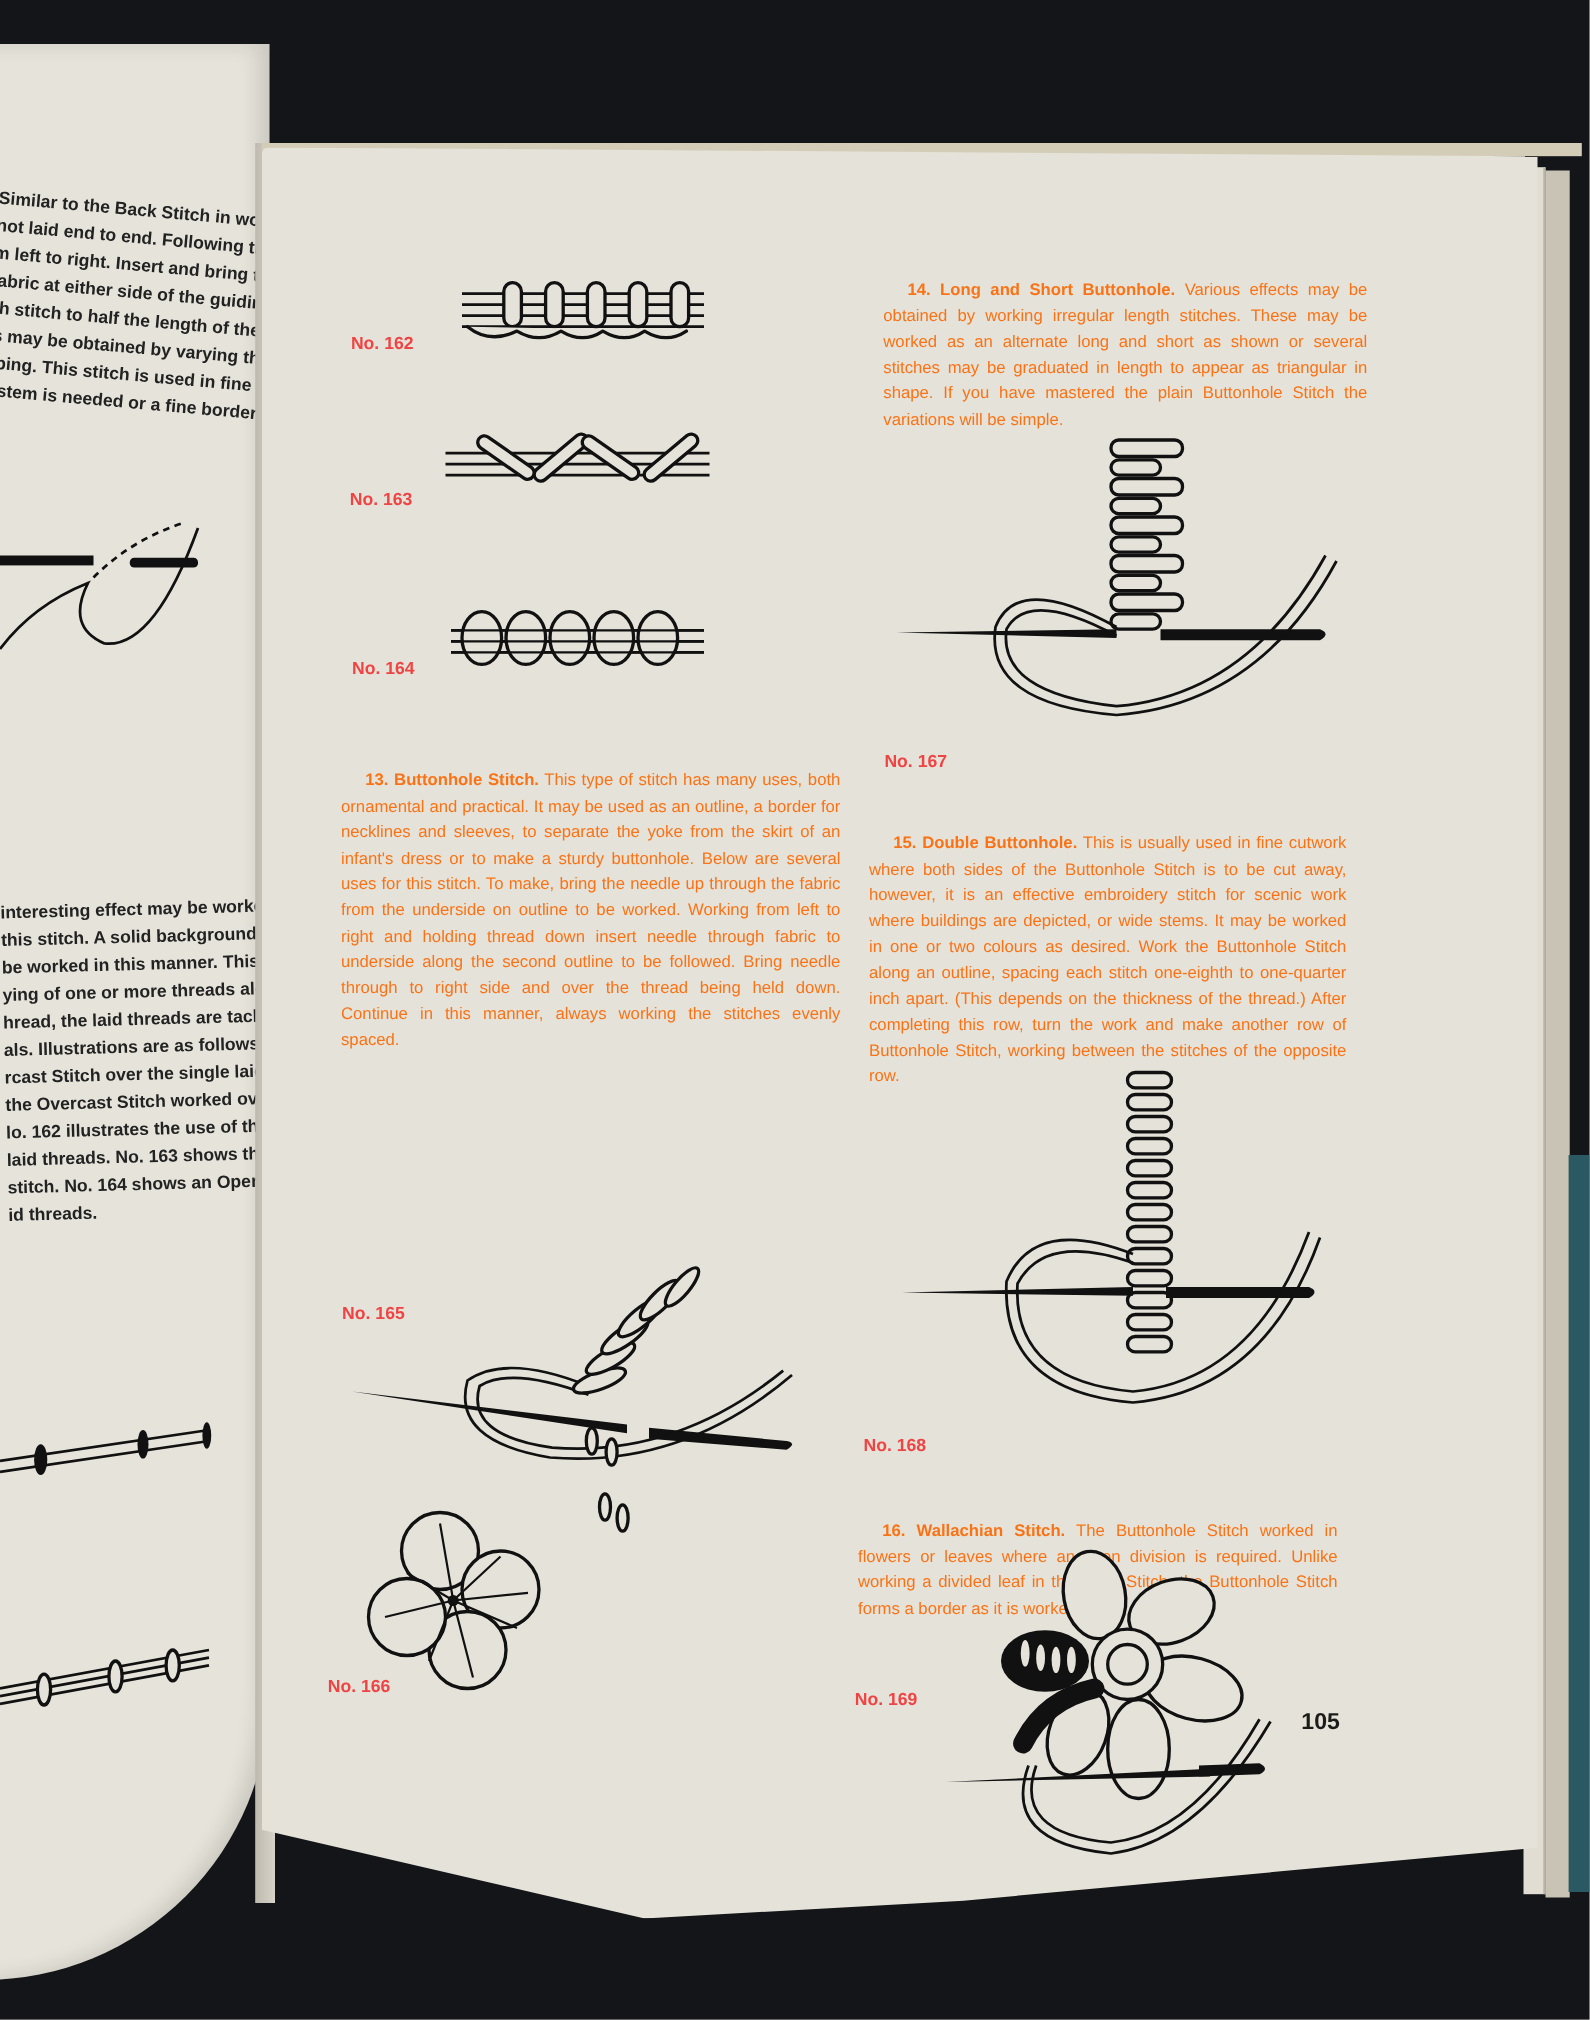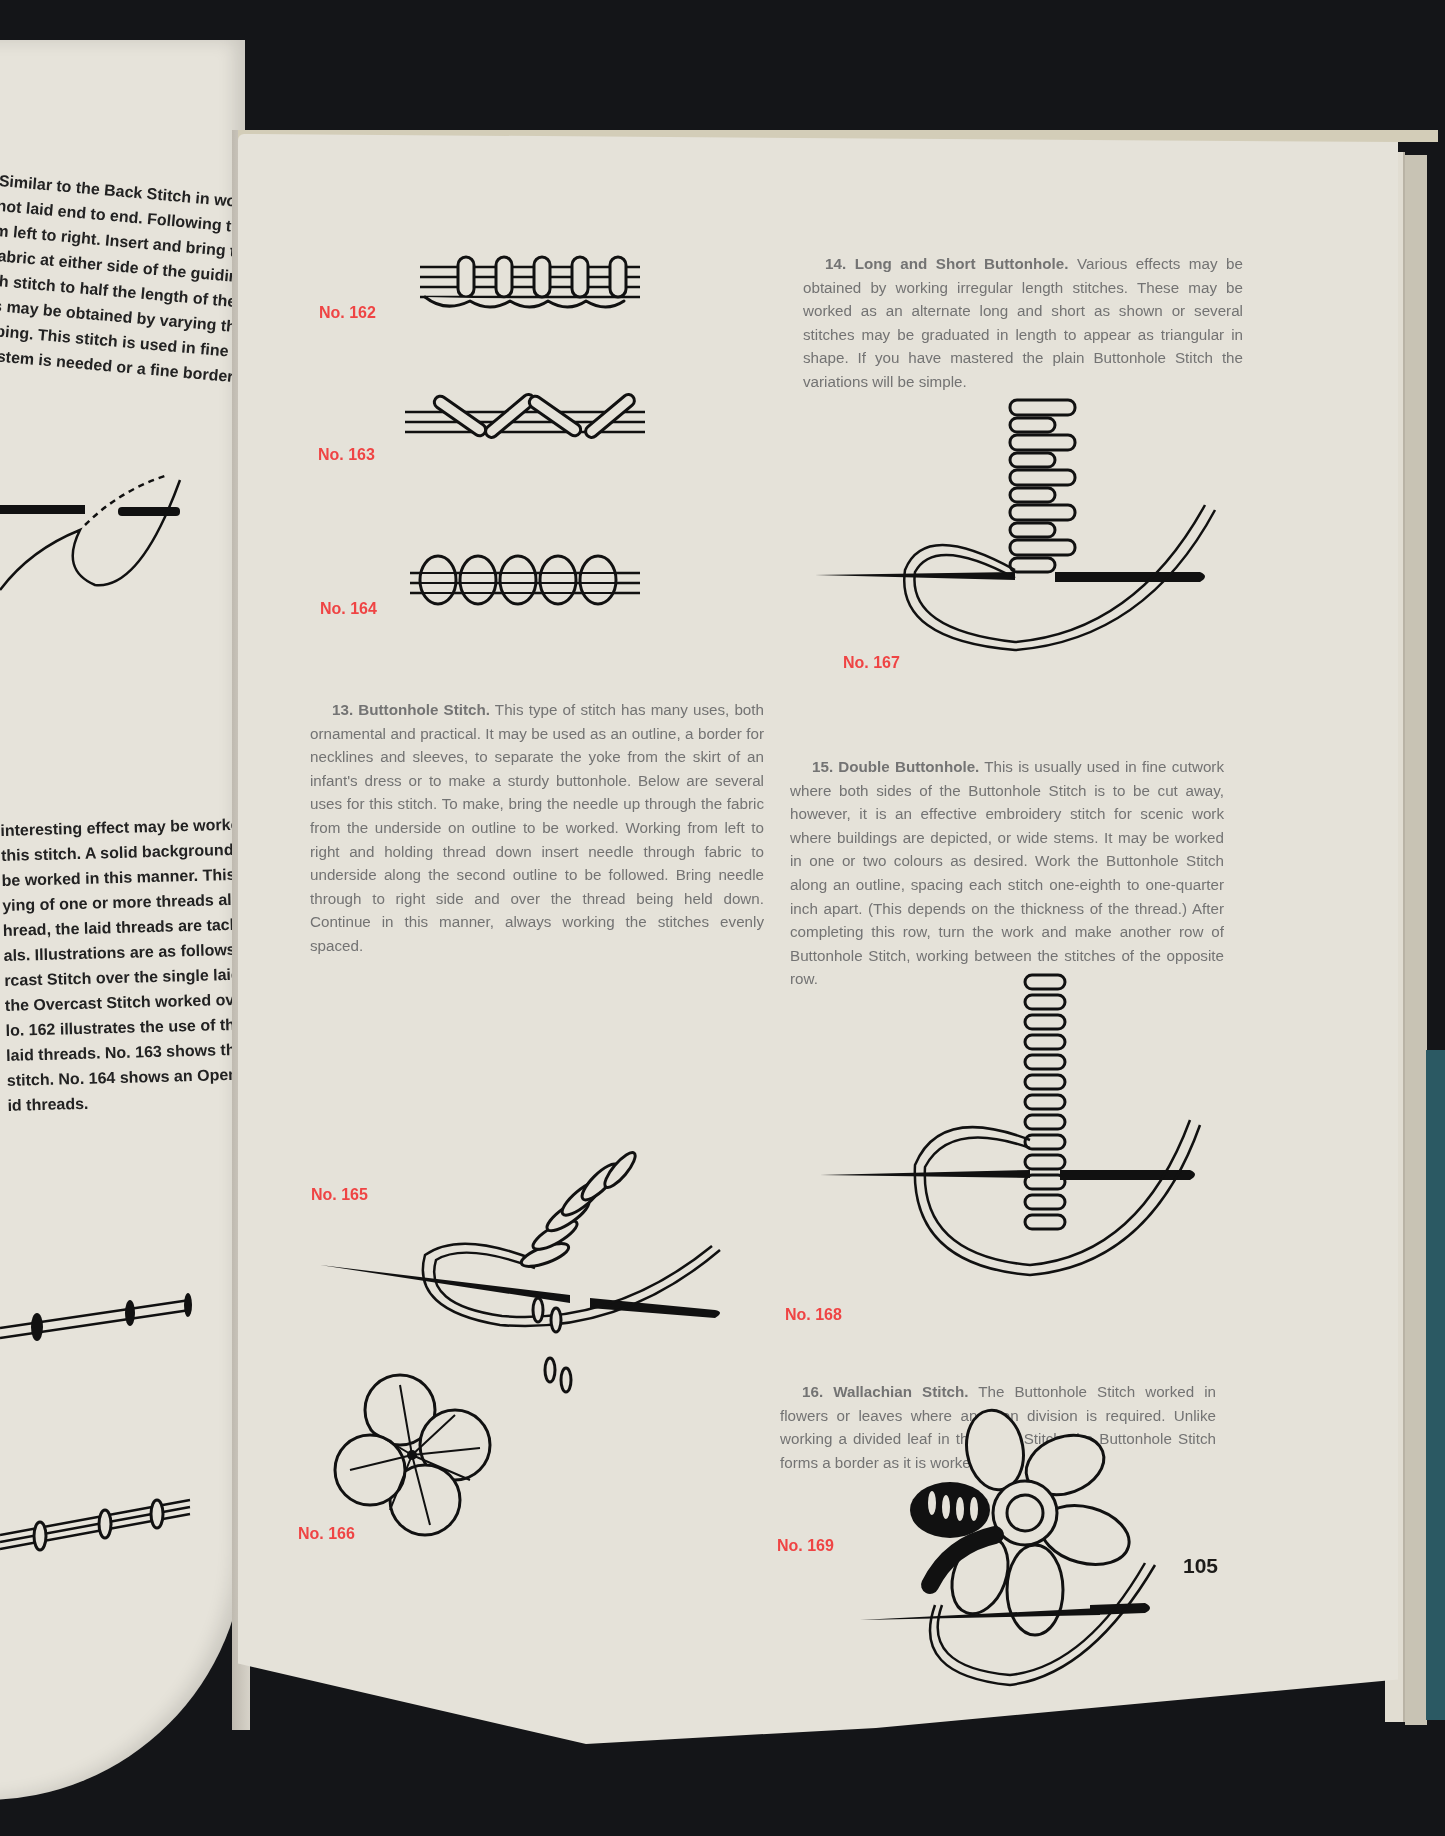--- a/index.html
+++ b/index.html
@@ -9,21 +9,21 @@
   .lt-top{top:128px;transform:rotate(5deg);}
   .lt-bot{top:778px;transform:rotate(-1.5deg);}
   .lt-line{display:block;height:25px;}
   .gutter{position:absolute;left:232px;top:130px;width:18px;height:1600px;background:linear-gradient(90deg,#bfbab0,#d7d3c9);}
   .stack{position:absolute;top:152px;height:1570px;border-right:2px solid #b9b3a5;background:#e1ddd2;}
   .right-page{position:absolute;left:238px;top:134px;width:1160px;height:1610px;background:#e5e2d9;border-radius:6px 0 0 0;clip-path:polygon(0 0,100% 0.5%,100% 96%,55% 99%,30% 100%,0 95%);}
   .cover-rim{position:absolute;left:1405px;top:155px;width:22px;height:1570px;background:#c8c3b4;}
   .teal{position:absolute;left:1426px;top:1050px;width:19px;height:670px;background:#2b5963;}
   .page-top{position:absolute;left:238px;top:130px;width:1200px;height:12px;background:#d3cdb8;}
   .fig-label{position:absolute;font-size:16px;font-weight:bold;color:#ef4444;}
-  .col{position:absolute;font-size:15.2px;line-height:23.6px;color:#737373;text-align:justify;}
+  .col{position:absolute;font-size:15.2px;line-height:23.6px;color:#f97316;text-align:justify;}
   .col p{margin:0;text-indent:22px;}
   .col b{font-weight:bold;}
   .page-num{position:absolute;left:1183px;top:1554px;font-size:21px;font-weight:bold;}
   svg{position:absolute;overflow:visible;}
   .ink{stroke:#111;stroke-width:3;fill:#e5e2d9;stroke-linecap:round;stroke-linejoin:round;}
   .thin{stroke:#111;stroke-width:2.5;fill:none;}
   .needle{fill:#111;}
 </style>
 </head>
 <body>
@@ -171,21 +171,21 @@
     <rect x="195" y="105" width="65" height="15" rx="7"></rect>
       <rect x="195" y="123" width="45" height="14" rx="7"></rect>
     <rect x="195" y="140" width="65" height="15" rx="7"></rect>
       <rect x="195" y="158" width="45" height="14" rx="7"></rect>
   </g>
   <path d="M0 175 L200 172 L200 180 Z" class="needle"></path>
   <path d="M240 172 L385 172 Q395 176 385 182 L240 182 Z" class="needle"></path>
   <path d="M200 170 Q110 120 90 170 Q80 240 200 250 Q330 240 400 110" class="thin"></path>
   <path d="M200 178 Q120 135 100 172 Q92 230 200 242 Q320 232 390 105" class="thin"></path>
 </svg>
-<div class="fig-label" style="left:804px;top:654px;margin-left:39px;">No. 167</div>
+<div class="fig-label" style="left:804px;top:684px;">No. 167</div>
 
 <div class="col" style="left:790px;top:707px;width:434px;margin-top:48px;">
   <p><b>15. Double Buttonhole.</b><span> This is usually used in fine cutwork where both sides of the Buttonhole Stitch is to be cut away, however, it is an effective embroidery stitch for scenic work where buildings are depicted, or wide stems. It may be worked in one or two colours as desired. Work the Buttonhole Stitch along an outline, spacing each stitch one-eighth to one-quarter inch apart. (This depends on the thickness of the thread.) After completing this row, turn the work and make another row of Buttonhole Stitch, working between the stitches of the opposite row.</span></p>
 </div>
 
 <svg style="left:820px;top:975px;" width="380" height="300" viewBox="0 0 380 300">
   <g class="ink">
     <rect x="205" y="0" width="40" height="14" rx="7"></rect>
       <rect x="205" y="20" width="40" height="14" rx="7"></rect>
     <rect x="205" y="40" width="40" height="14" rx="7"></rect>

